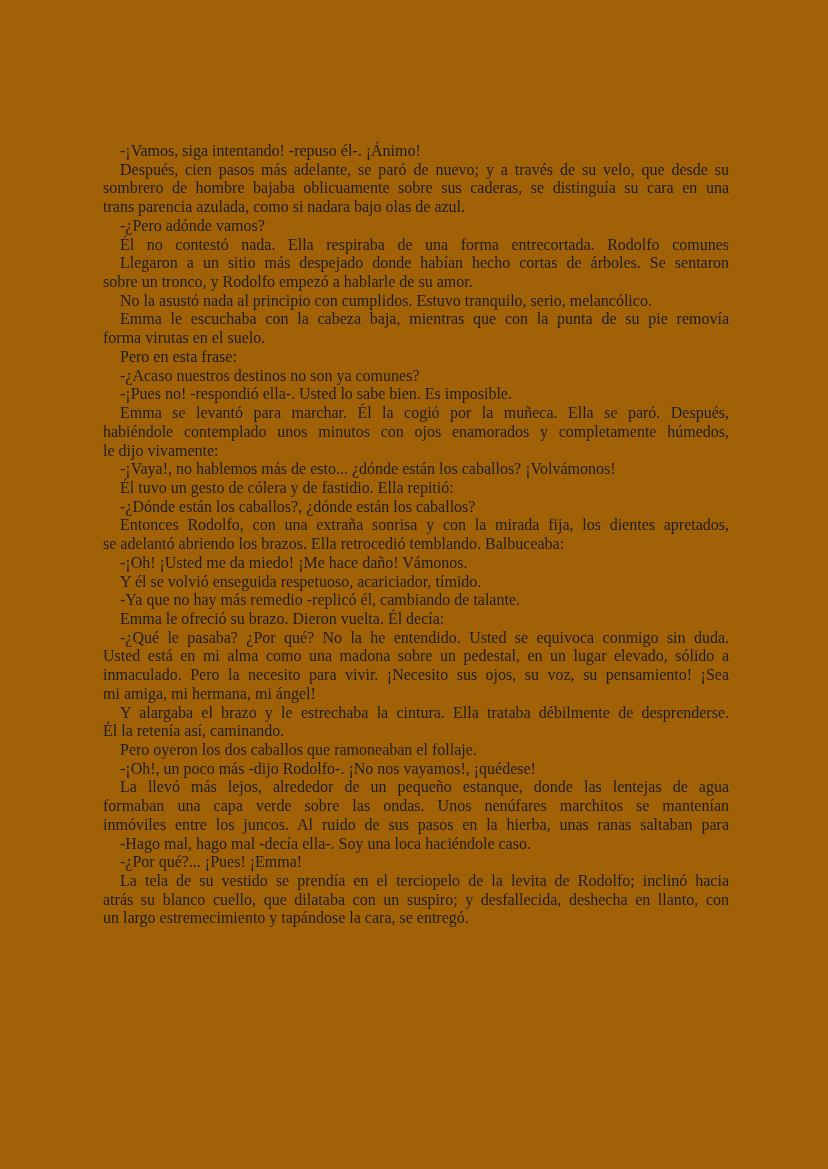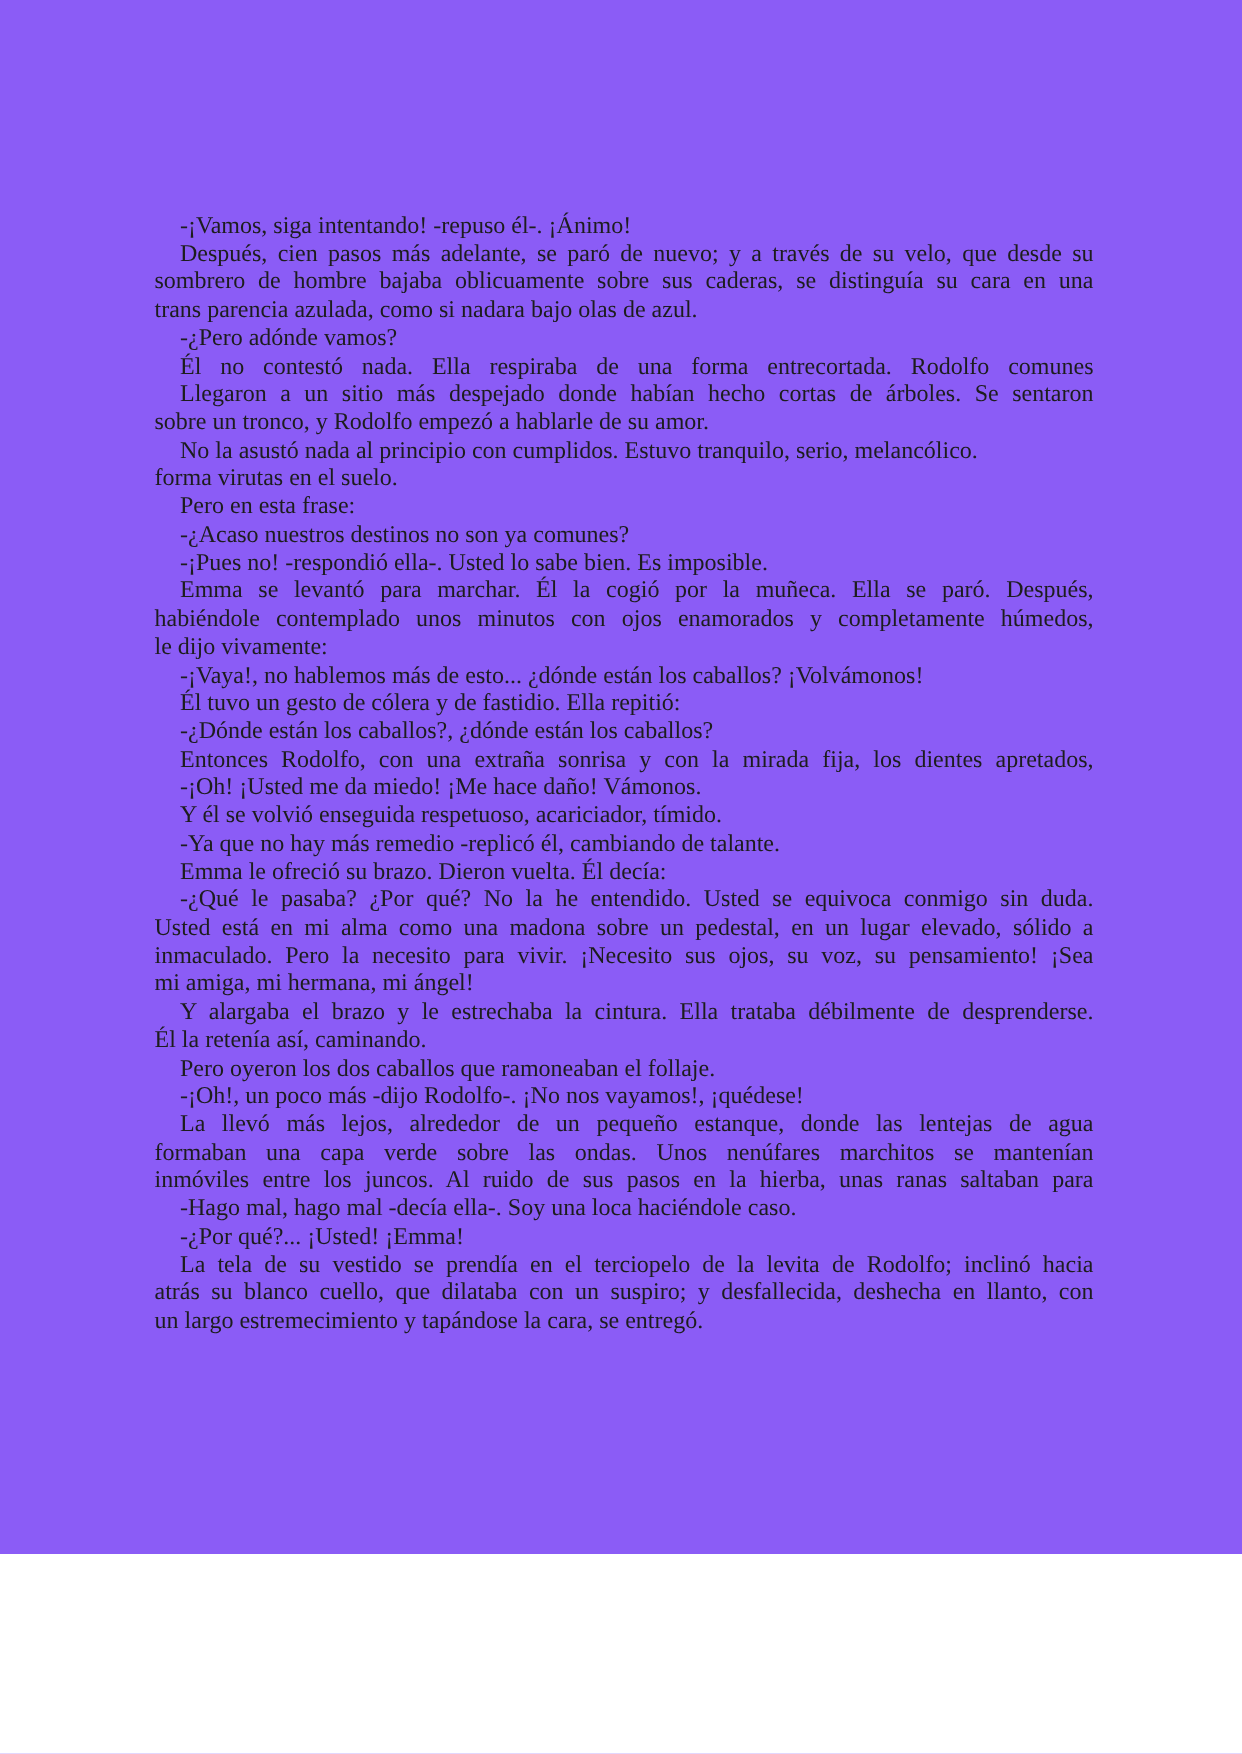--- a/index.html
+++ b/index.html
@@ -10,22 +10,22 @@
   body {
     width: 828px;
     height: 1169px;
     position: relative;
     overflow: hidden;
   }
   .page {
     position: absolute;
     left: 0; top: 0;
     width: 828px;
-    height: 1036px;
-    background: #8b5cf6;
+    height: 1169px;
+    background: #a16207;
   }
   .page-text {
     position: absolute;
     left: 103px;
     top: 142px;
     width: 626px;
     font-family: "Liberation Serif", "DejaVu Serif", serif;
     font-size: 16px;
     line-height: 18.72px;
     color: #1d1d1d;
@@ -69,20 +69,21 @@
         <div class="line first fill">Él no contestó nada. Ella respiraba de una forma entrecortada. Rodolfo comunes</div>
       </div>
       <div class="para">
         <div class="line first fill">Llegaron a un sitio más despejado donde habían hecho cortas de árboles. Se sentaron</div>
         <div class="line">sobre un tronco, y Rodolfo empezó a hablarle de su amor.</div>
       </div>
       <div class="para">
         <div class="line first">No la asustó nada al principio con cumplidos. Estuvo tranquilo, serio, melancólico.</div>
       </div>
       <div class="para">
+        <div class="line first fill">Emma le escuchaba con la cabeza baja, mientras que con la punta de su pie removía</div>
         <div class="line">forma virutas en el suelo.</div>
       </div>
       <div class="para">
         <div class="line first">Pero en esta frase:</div>
       </div>
       <div class="para">
         <div class="line first">-¿Acaso nuestros destinos no son ya comunes?</div>
       </div>
       <div class="para">
         <div class="line first">-¡Pues no! -respondió ella-. Usted lo sabe bien. Es imposible.</div>
@@ -96,20 +97,21 @@
         <div class="line first">-¡Vaya!, no hablemos más de esto... ¿dónde están los caballos? ¡Volvámonos!</div>
       </div>
       <div class="para">
         <div class="line first">Él tuvo un gesto de cólera y de fastidio. Ella repitió:</div>
       </div>
       <div class="para">
         <div class="line first">-¿Dónde están los caballos?, ¿dónde están los caballos?</div>
       </div>
       <div class="para">
         <div class="line first fill">Entonces Rodolfo, con una extraña sonrisa y con la mirada fija, los dientes apretados,</div>
+        <div class="line">se adelantó abriendo los brazos. Ella retrocedió temblando. Balbuceaba:</div>
       </div>
       <div class="para">
         <div class="line first">-¡Oh! ¡Usted me da miedo! ¡Me hace daño! Vámonos.</div>
       </div>
       <div class="para">
         <div class="line first">Y él se volvió enseguida respetuoso, acariciador, tímido.</div>
       </div>
       <div class="para">
         <div class="line first">-Ya que no hay más remedio -replicó él, cambiando de talante.</div>
       </div>
@@ -134,21 +136,21 @@
       </div>
       <div class="para">
         <div class="line first fill">La llevó más lejos, alrededor de un pequeño estanque, donde las lentejas de agua</div>
         <div class="line fill">formaban una capa verde sobre las ondas. Unos nenúfares marchitos se mantenían</div>
         <div class="line fill">inmóviles entre los juncos. Al ruido de sus pasos en la hierba, unas ranas saltaban para</div>
       </div>
       <div class="para">
         <div class="line first">-Hago mal, hago mal -decía ella-. Soy una loca haciéndole caso.</div>
       </div>
       <div class="para">
-        <div class="line first">-¿Por qué?... ¡Usted! ¡Emma!</div>
+        <div class="line first">-¿Por qué?... ¡Pues! ¡Emma!</div>
       </div>
       <div class="para">
         <div class="line first fill">La tela de su vestido se prendía en el terciopelo de la levita de Rodolfo; inclinó hacia</div>
         <div class="line fill">atrás su blanco cuello, que dilataba con un suspiro; y desfallecida, deshecha en llanto, con</div>
         <div class="line">un largo estremecimiento y tapándose la cara, se entregó.</div>
       </div>
     </main>
 </div>
 
 </body></html>

